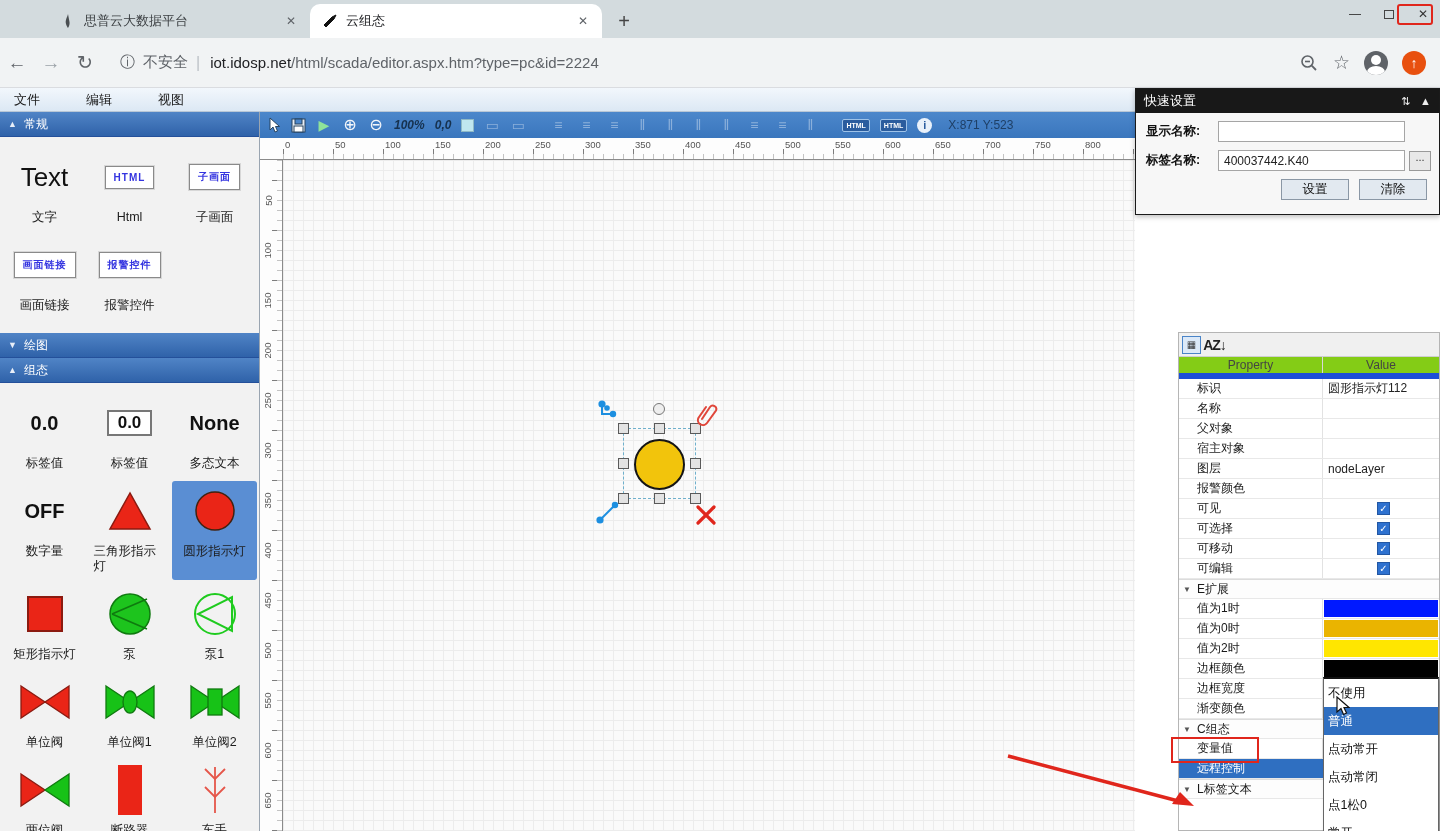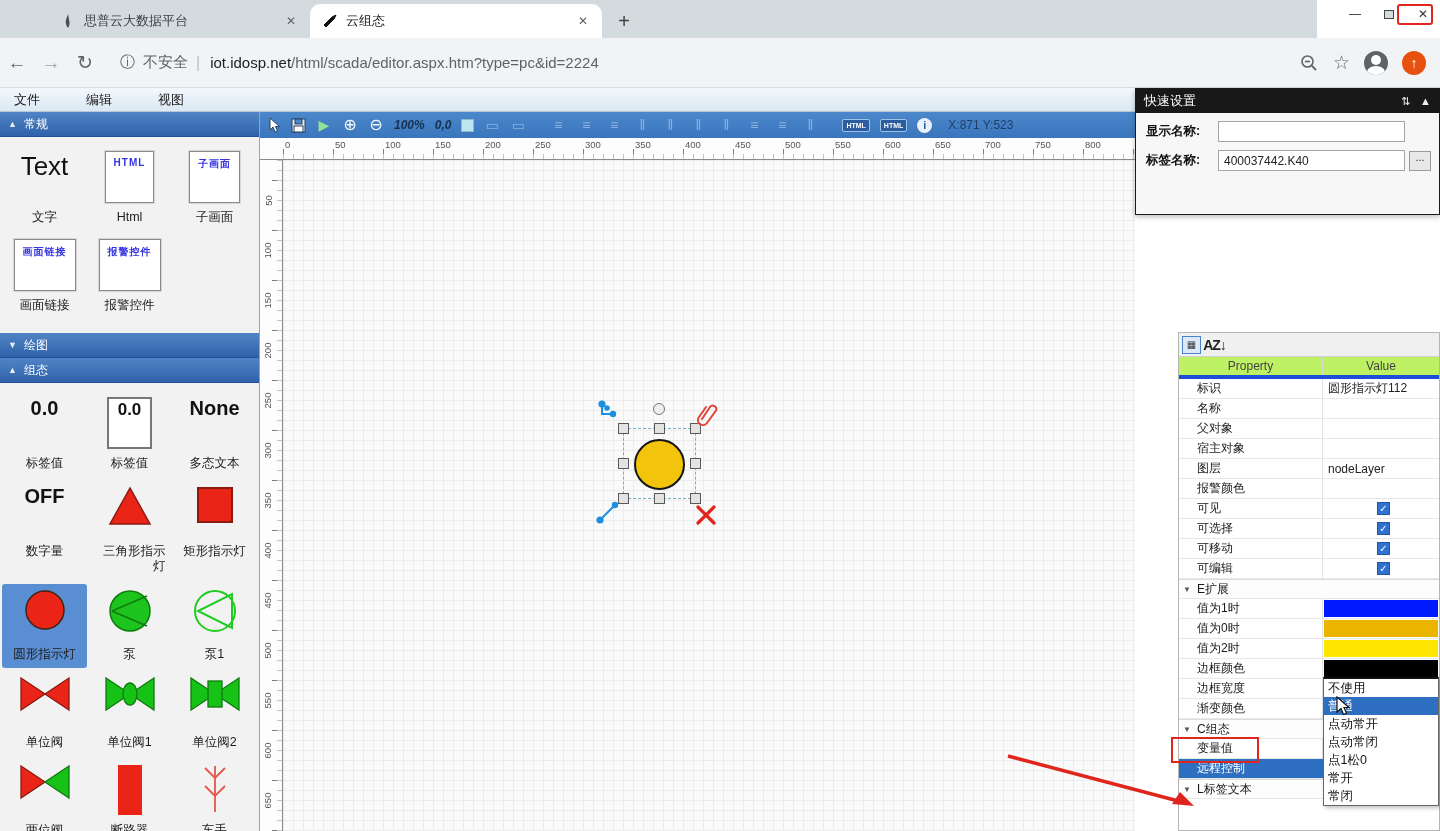--- a/index.html
+++ b/index.html
@@ -1,21 +1,21 @@
 <!DOCTYPE html>
 <html><head>
 <meta charset="utf-8">
 <style>
   *{margin:0;padding:0;box-sizing:border-box;}
   html,body{width:1440px;height:831px;overflow:hidden;background:#fff;
     font-family:"Liberation Sans","DejaVu Sans",sans-serif;}
   body{position:relative;}
 
   
-  .tabstrip{position:absolute;left:0;top:0;width:1317px;height:38px;background:#d3dbde;display:flex;align-items:flex-end;padding-left:48px;}
+  .tabstrip{position:absolute;left:0;top:0;width:1440px;height:38px;background:#d3dbde;display:flex;align-items:flex-end;padding-left:48px;}
   .tab{height:34px;display:flex;align-items:center;padding:0 10px 0 12px;font-size:13px;color:#3c4043;width:262px;}
   .tab.active{background:#fff;border-radius:10px 10px 0 0;width:292px;color:#202124;}
   .tab .fav{width:16px;height:16px;margin-right:8px;flex:none;display:flex;align-items:center;justify-content:center;}
   .tab .t-title{flex:1;white-space:nowrap;overflow:hidden;}
   .tab .t-close{width:18px;height:18px;border-radius:50%;display:flex;align-items:center;justify-content:center;color:#5f6368;font-size:12px;}
   .newtab{width:28px;height:28px;margin:0 0 3px 8px;display:flex;align-items:center;justify-content:center;font-size:20px;color:#444;}
   .winctl{position:absolute;top:0;right:0;height:28px;display:flex;align-items:center;}
   .winbtn{width:34px;height:24px;display:flex;align-items:center;justify-content:center;color:#333;font-size:12px;}
   .maxglyph{width:10px;height:9px;border:1px solid #444;position:relative;background:#d3dbde;}
   .maxglyph::before{content:"";position:absolute;left:2px;top:-3px;width:10px;height:9px;border:1px solid #444;z-index:-1;}
@@ -38,22 +38,22 @@
   .menubar{position:absolute;left:0;top:88px;width:1440px;height:24px;background:linear-gradient(#f2f7fc,#dce8f4);border-bottom:1px solid #b9c7d6;display:flex;align-items:center;}
   .menu-item{font-size:13px;color:#1a1a1a;padding:0 14px;margin-right:18px;}
 
   
   .palette{position:absolute;left:0;top:112px;width:260px;bottom:0;background:#f2f2f2;border-right:1px solid #9aa5b1;overflow:hidden;}
   .psec-head{height:25px;background:linear-gradient(#5084c6,#2f62a9);border-bottom:1px solid #24509a;color:#fff;font-size:12px;display:flex;align-items:center;padding-left:8px;}
   .psec-head .tri{font-size:9px;margin-right:7px;color:#e8eef8;}
   .pgrid{display:grid;grid-template-columns:repeat(3,1fr);padding:10px 2px 6px 2px;row-gap:4px;}
   .pi{display:flex;flex-direction:column;align-items:center;padding:4px 0 6px 0;border-radius:3px;}
   .pi.selected{background:#5a8ed3;}
-  .pg{height:52px;display:flex;justify-content:center;}
-  .pc{margin-top:7px;font-size:12.5px;color:#1c1c1c;text-align:right;max-width:72px;line-height:15px;}
+  .pg{height:52px;display:flex;align-items:center;justify-content:center;}
+  .pc{margin-top:7px;font-size:12.5px;color:#1c1c1c;text-align:left;max-width:72px;line-height:15px;}
   .g-bigtext{font-size:26px;color:#111;}
   .g-bold{font-size:20px;font-weight:bold;color:#111;}
   .g-box{border:2px solid #777;background:#fff;padding:1px 9px;font-size:17px;font-weight:bold;color:#111;}
   .pbtn{background:#fff;border:1px solid #8a8a8a;box-shadow:0 0 0 1px #d7d7d7;padding:5px 8px;font-size:10px;color:#3434e0;font-weight:bold;letter-spacing:1px;}
 
   
   .workarea{position:absolute;left:260px;top:112px;width:875px;bottom:0;}
   .ed-toolbar{position:absolute;left:0;top:0;width:875px;height:26px;background:linear-gradient(#4c87cb,#3a76bd);display:flex;align-items:center;color:#fff;padding-left:8px;gap:10px;}
   .tbi{font-size:14px;line-height:1;color:#f3f6fa;display:flex;align-items:center;justify-content:center;min-width:16px;}
   .tbi.dim{color:rgba(255,255,255,0.38);}
@@ -100,21 +100,21 @@
   .qp-browse{width:22px;height:20px;margin-left:4px;background:#e8e8e8;border:1px solid #999;font-size:11px;line-height:10px;text-align:center;color:#333;}
   .qp-btnrow{display:flex;justify-content:flex-end;gap:10px;padding-right:4px;margin-top:2px;}
   .qp-btn{width:68px;height:21px;background:#e2e9f0;border:1px solid #8a97a5;font-size:12.5px;color:#111;display:flex;align-items:center;justify-content:center;}
 
   
   .proppanel{position:absolute;left:1178px;top:332px;width:262px;bottom:0;background:#fff;border:1px solid #b5b5b5;font-size:12px;}
   .pp-toolbar{height:24px;background:#f0f0f0;border-bottom:1px solid #cfcfcf;display:flex;align-items:center;padding-left:3px;gap:4px;}
   .pp-ico{width:19px;height:18px;display:flex;align-items:center;justify-content:center;font-size:10px;color:#333;}
   .pp-ico.active{border:1px solid #4a84c8;background:#dce9f8;}
   .pp-az{font-size:14px;font-weight:bold;color:#222;letter-spacing:-1px;}
-  .pp-header{height:22px;display:flex;border-bottom:4px solid #1d4ed8;background:#bef264;color:#444;justify-content:space-between;}
+  .pp-header{height:22px;display:flex;border-bottom:6px solid #1d4ed8;background:#84cc16;color:#444;justify-content:space-between;}
   .pp-header .h1{width:144px;border-right:1px solid #d8d8d8;display:flex;align-items:center;justify-content:center;}
   .pp-header .h2{flex:1;display:flex;align-items:center;justify-content:center;}
   .prow{height:20px;display:flex;border-bottom:1px solid #e8e8e8;}
   .plabel{width:144px;display:flex;align-items:center;padding-left:18px;color:#1a1a1a;border-right:1px solid #e2e2e2;position:relative;white-space:nowrap;}
   .garr{display:none;position:absolute;left:4px;font-size:8px;color:#555;}
   .pvalue{flex:1;display:flex;align-items:center;padding-left:5px;color:#222;position:relative;}
   .pvtext{white-space:nowrap;overflow:hidden;}
   .pcheck{display:none;width:13px;height:13px;background:#2e71cf;border:1px solid #2257a4;color:#fff;font-size:10px;line-height:11px;text-align:center;margin:0 auto;}
   .pswatch{display:none;position:absolute;left:1px;top:1px;right:1px;bottom:1px;}
   .pcombo{display:none;position:absolute;left:1px;top:1px;bottom:1px;right:0;align-items:center;}
@@ -122,21 +122,21 @@
   .pcombo .cchev{width:17px;height:100%;display:flex;align-items:center;justify-content:center;color:#444;font-size:11px;background:#f2f2f2;}
   .prow.check .pcheck{display:block;}
   .prow.swatch .pswatch{display:block;}
   .prow.combo .pcombo{display:flex;}
   .prow.combo .plabel{background:#2f6fc1;color:#fff;border-right-color:#2f6fc1;}
   .prow.group .plabel{width:100%;border-right:none;}
   .prow.group .garr{display:block;}
   .prow.group{border-top:1px solid #dcdcdc;background:#fdfdfd;}
 
   .ddl{position:absolute;left:144px;top:344px;width:116px;background:#fff;border:1px solid #666;border-top:2px solid #111;box-shadow:2px 2px 4px rgba(0,0,0,.25);z-index:30;}
-  .ddi{height:18px;display:flex;align-items:center;padding-left:4px;font-size:12.5px;color:#111;background:#fff;}
+  .ddi{height:28px;display:flex;align-items:center;padding-left:4px;font-size:12.5px;color:#111;background:#fff;}
   .ddi.active{background:#2f6fc1;color:#fff;}
 
   
   .anno{position:absolute;border:2px solid #e0261c;pointer-events:none;z-index:50;}
   .anno-svg{position:absolute;pointer-events:none;z-index:50;}
   .cursor-svg{position:absolute;z-index:60;pointer-events:none;}
 </style>
 </head>
 <body>
 
@@ -270,35 +270,35 @@
       <div class="pc">数字量</div>
     </div>
     <div class="pi">
       <div class="pg">
           <svg width="46" height="42" viewBox="0 0 46 42">
             <polygon points="23,3 3,39 43,39" fill="#ea2517" stroke="#8b1a10" stroke-width="1.5"></polygon>
           </svg>
         </div>
       <div class="pc">三角形指示灯</div>
     </div>
+    <div class="pi selected">
+      <div class="pg">
+          <svg width="44" height="44" viewBox="0 0 44 44">
+            <circle cx="22" cy="22" r="19" fill="#ea2517" stroke="#42210f" stroke-width="1.5"></circle>
+          </svg>
+        </div>
+      <div class="pc">圆形指示灯</div>
+    </div>
     <div class="pi">
       <div class="pg">
           <svg width="40" height="40" viewBox="0 0 40 40">
             <rect x="3" y="3" width="34" height="34" fill="#ea2517" stroke="#8b1a10" stroke-width="2"></rect>
           </svg>
         </div>
       <div class="pc">矩形指示灯</div>
-    </div>
-    <div class="pi selected">
-      <div class="pg">
-          <svg width="44" height="44" viewBox="0 0 44 44">
-            <circle cx="22" cy="22" r="19" fill="#ea2517" stroke="#42210f" stroke-width="1.5"></circle>
-          </svg>
-        </div>
-      <div class="pc">圆形指示灯</div>
     </div>
     <div class="pi">
       <div class="pg">
           <svg width="46" height="46" viewBox="0 0 46 46">
             <circle cx="23" cy="23" r="20" fill="#1dc41d" stroke="#0f7a0f" stroke-width="1.5"></circle>
             <path d="M5 23 L40 8 M5 23 L40 38" stroke="#0f7a0f" stroke-width="1.6" fill="none"></path>
           </svg>
         </div>
       <div class="pc">泵</div>
     </div>
@@ -521,20 +521,24 @@
     <div class="qp-row">
       <span class="qp-label">显示名称:</span>
       <input class="qp-input" readonly="" value="" style="">
       <span style="width:26px;"></span>
     </div>
     <div class="qp-row">
       <span class="qp-label">标签名称:</span>
       <input class="qp-input" readonly="" value="400037442.K40" style="">
       <span class="qp-browse">...</span>
     </div>
+    <div class="qp-btnrow">
+      <span class="qp-btn">设置</span>
+      <span class="qp-btn">清除</span>
+    </div>
   </div>
 </div>
 
 <div class="proppanel">
   <div class="pp-toolbar">
     <span class="pp-ico active">▦</span>
     <span class="pp-ico pp-az">AZ↓</span>
   </div>
   <div class="pp-header">
     <div class="h1">Property</div>

